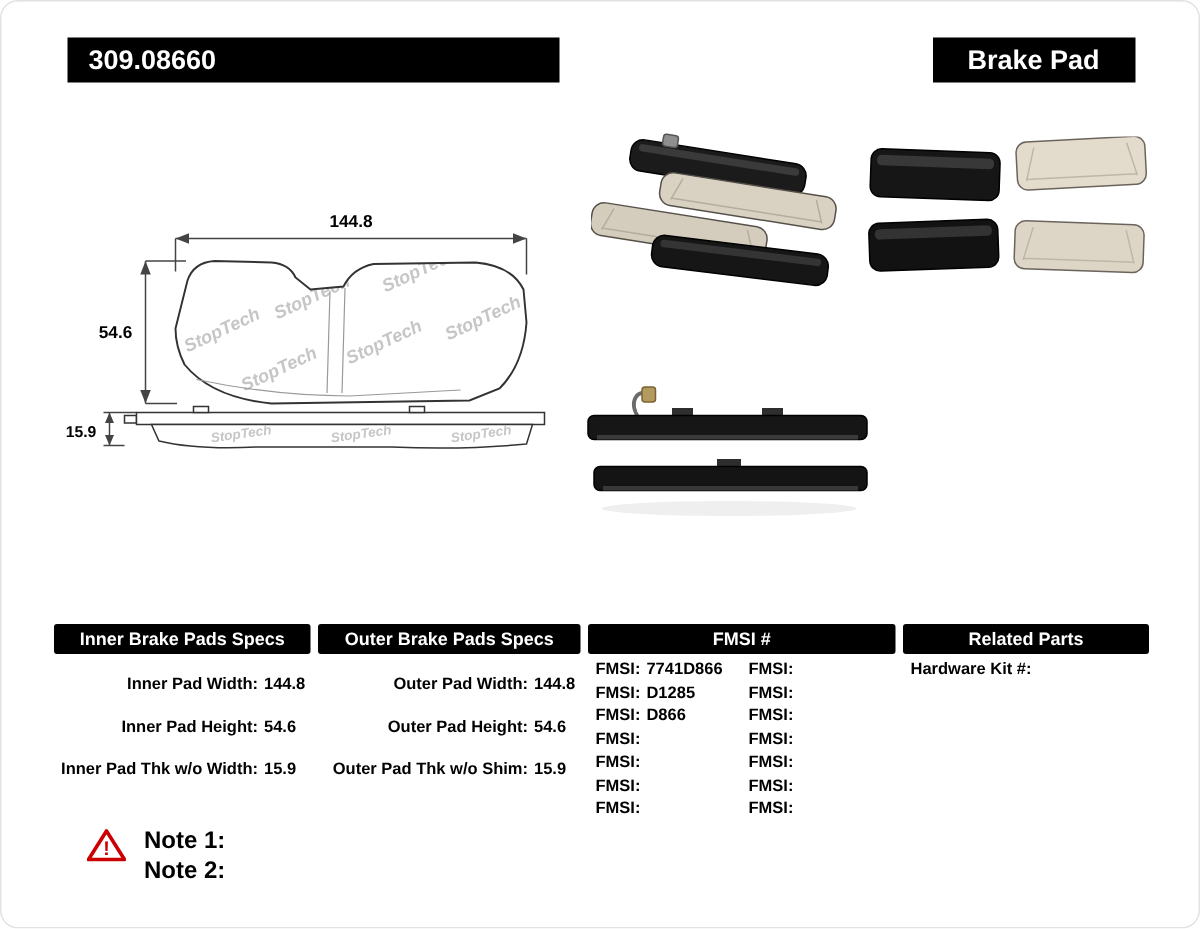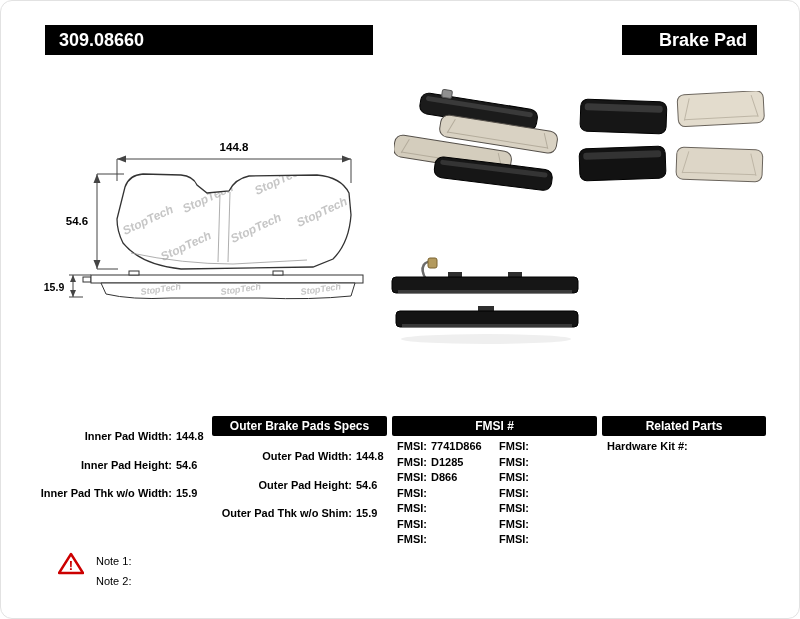--- a/index.html
+++ b/index.html
@@ -6,21 +6,21 @@
   html,body { background:#fff; font-family:"Liberation Sans", sans-serif; }
   .page { position:relative; width:800px; height:619px; background:#fff;
           border:1px solid #e2e2e2; border-radius:12px; overflow:hidden; }
 
   
   .hdr-left { position:absolute; left:44px; top:24px; width:328px; height:30px;
               background:#000; color:#fff; font-size:18px; font-weight:bold;
               line-height:30px; padding-left:14px; }
   .hdr-right { position:absolute; left:621px; top:24px; width:135px; height:30px;
                background:#000; color:#fff; font-size:18px; font-weight:bold;
-               line-height:30px; text-align:right; padding-right:10px; }
+               line-height:30px; text-align:right; padding-right:24px; }
 
   svg.abs { position:absolute; }
 
   
   .spec-col { position:absolute; top:415px; }
   .col-hdr { background:#000; color:#fff; font-size:12px; font-weight:bold;
              text-align:center; height:20px; line-height:20px; border-radius:2px; }
   .rows { margin-top:3px; }
   .spec-row { display:flex; font-size:11px; font-weight:bold; line-height:15.5px; color:#000;margin-top:13px; }
   .spec-row .lbl { text-align:right; }
@@ -33,21 +33,21 @@
   .fmsi-row  { display:flex; font-size:11px; font-weight:bold; line-height:15.5px; padding-left:5px; }
   .fmsi-row .val { padding-left:4px; white-space:pre; }
   .related-col { left:601px; width:164px; }
   .related-row { display:flex; font-size:11px; font-weight:bold; line-height:15.5px;
                  padding-left:5px; margin-top:3px; }
   .related-row .val { padding-left:4px; white-space:pre; }
 
   
   .warn { position:absolute; left:57px; top:551px; }
   .notes-text { position:absolute; left:95px; top:550px; }
-  .note-line { font-size:11px; font-weight:normal; line-height:20px; color:#000; }
+  .note-line { font-size:16px; font-weight:bold; line-height:20px; color:#000; }
 </style>
 </head>
 <body>
 
 <div class="page">
 
   <div class="hdr-left">
     <span>309.08660</span>
   </div>
   <div class="hdr-right">
@@ -170,20 +170,21 @@
       <rect x="12" y="33" width="174" height="3" fill="#3a3a3a"></rect>
     </g>
     <g>
       <rect x="92" y="49" width="16" height="6" fill="#2e2e2e"></rect>
       <rect x="10" y="54" width="182" height="16" rx="4" fill="#141414" stroke="#000"></rect>
       <rect x="16" y="67" width="170" height="3" fill="#383838"></rect>
     </g>
   </svg>
 
   <div class="spec-col inner-col">
+    <div class="col-hdr">Inner Brake Pads Specs</div>
     <div class="rows">
       <div class="spec-row">
         <span class="lbl">Inner Pad Width:</span>
         <span class="val">144.8</span>
       </div>
       <div class="spec-row">
         <span class="lbl">Inner Pad Height:</span>
         <span class="val">54.6</span>
       </div>
       <div class="spec-row">

